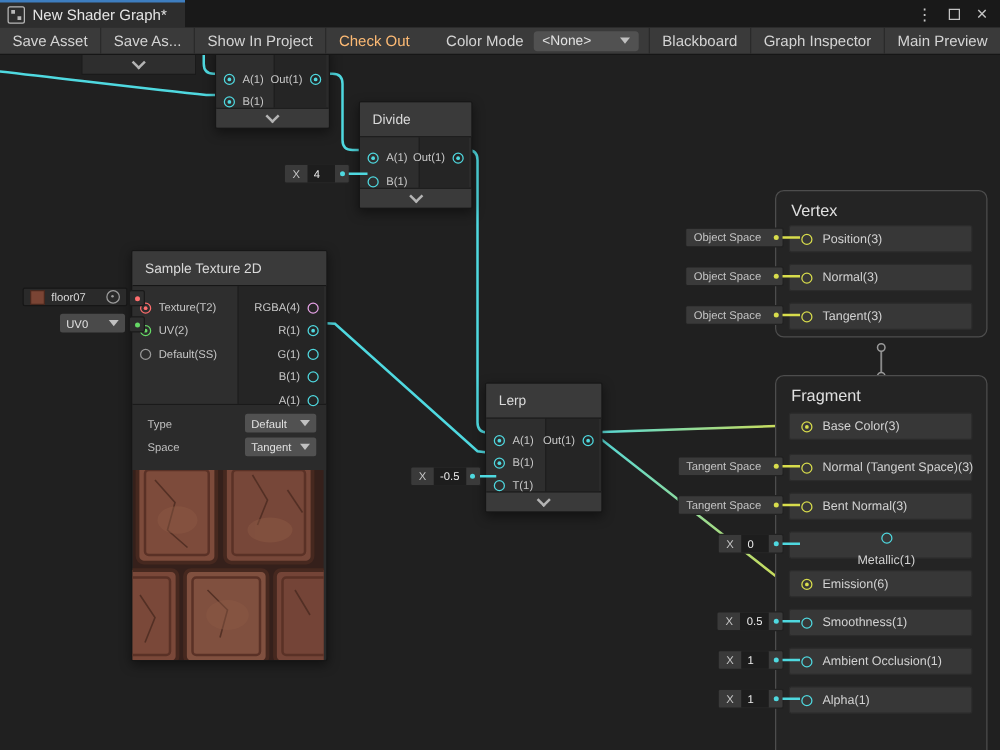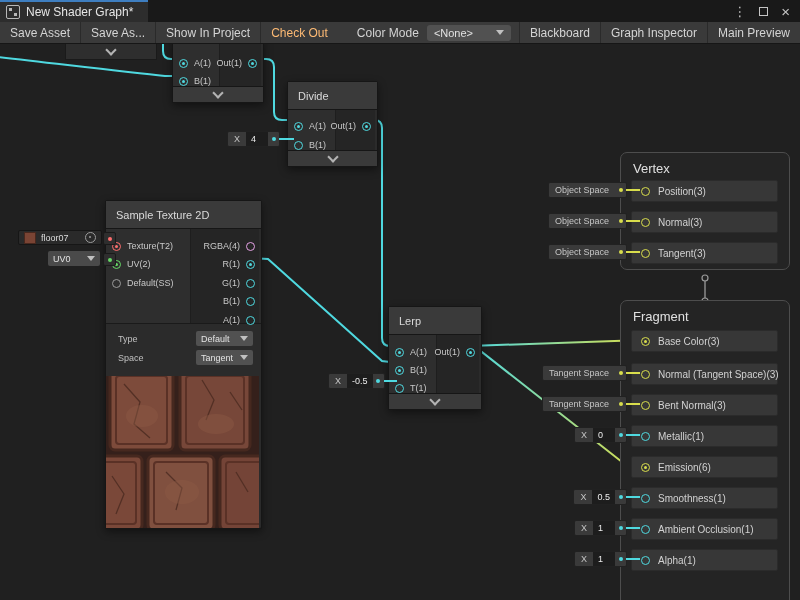--- a/index.html
+++ b/index.html
@@ -355,21 +355,21 @@
       <span class="ctx-label">Base Color(3)</span>
     </div>
     <div class="ctx-row" style="top:62px;">
       <span class="port" style="color:#d8dd4c;"></span>
       <span class="ctx-label">Normal (Tangent Space)(3)</span>
     </div>
     <div class="ctx-row" style="top:93px;">
       <span class="port" style="color:#d8dd4c;"></span>
       <span class="ctx-label">Bent Normal(3)</span>
     </div>
-    <div class="ctx-row" style="top:124px;">
+    <div class="ctx-row" style="top:124px;flex-direction:column;">
       <span class="port" style="color:#4fd9e0;"></span>
       <span class="ctx-label">Metallic(1)</span>
     </div>
     <div class="ctx-row" style="top:155px;">
       <span class="port filled" style="color:#d8dd4c;"></span>
       <span class="ctx-label">Emission(6)</span>
     </div>
     <div class="ctx-row" style="top:186px;">
       <span class="port" style="color:#4fd9e0;"></span>
       <span class="ctx-label">Smoothness(1)</span>

